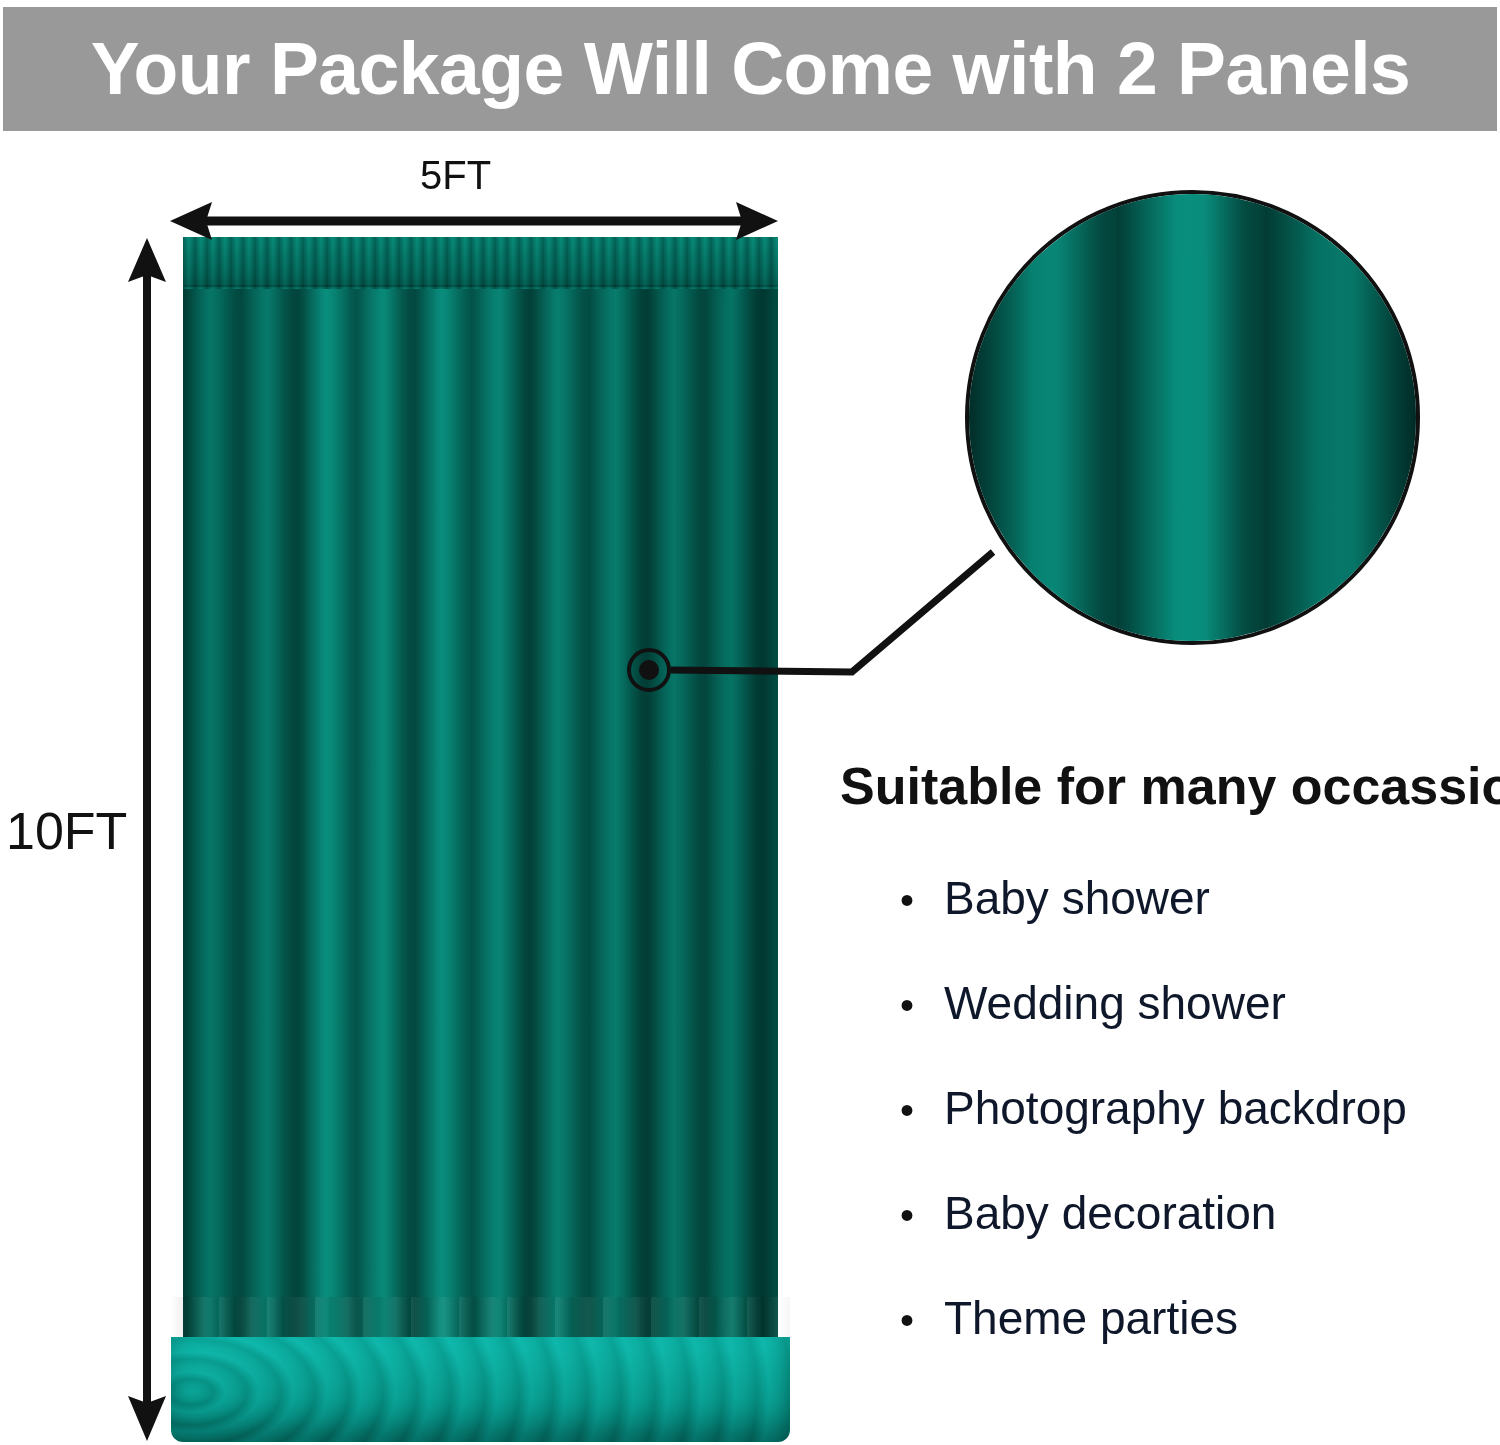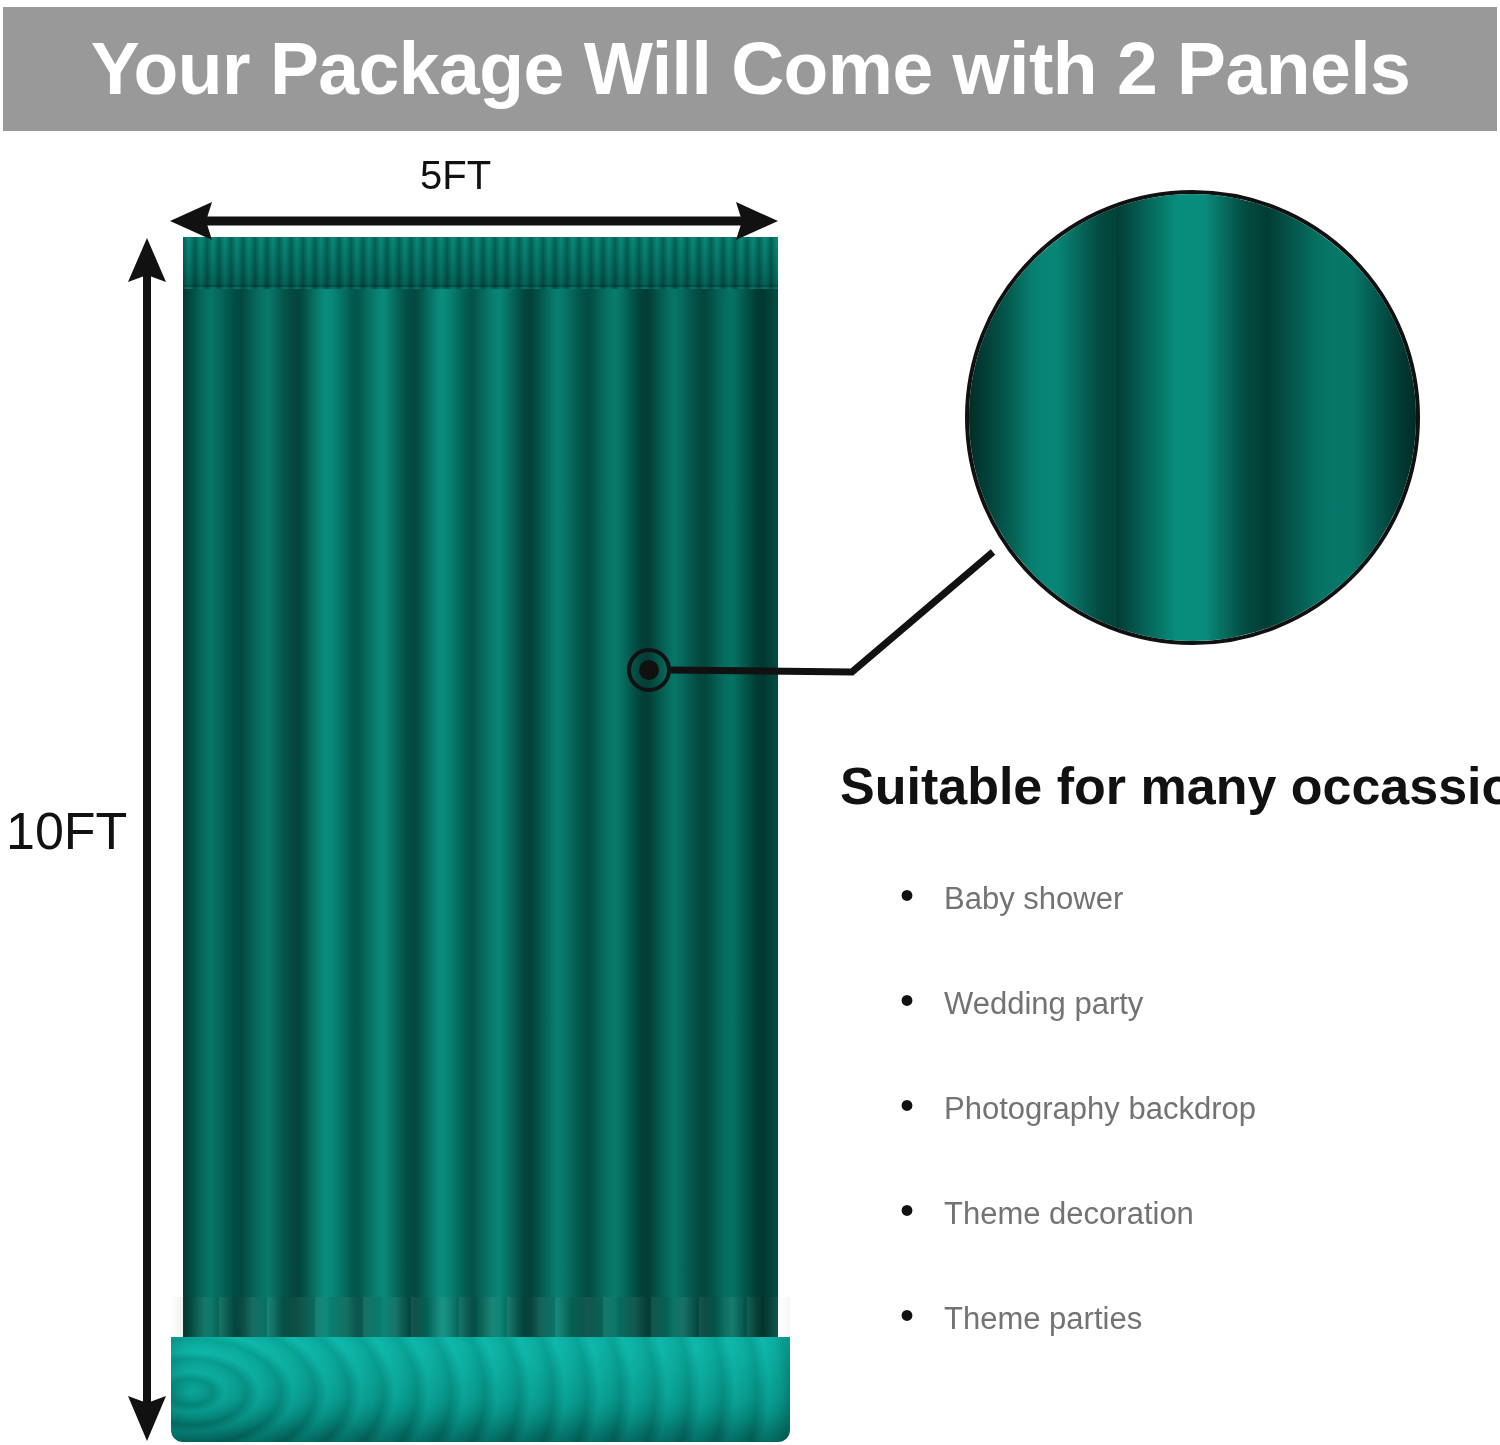--- a/index.html
+++ b/index.html
@@ -176,21 +176,21 @@
   .occ-item{
     display:flex;align-items:baseline;
     height:105px;
   }
   .occ-bullet{
     width:44px;
     font-size:40px;line-height:1;color:#111;flex:0 0 auto;
     text-align:left;
   }
   .occ-text{
-    font-size:31px;color:#737373;line-height:1;white-space:nowrap;
+    font-size:46px;color:#0f172a;line-height:1;white-space:nowrap;
   }
 </style>
 </head>
 <body>
 
 <div id="stage">
 
   <div class="banner">
     <div class="banner-text">Your Package Will Come with 2 Panels</div>
   </div>
@@ -237,29 +237,29 @@
 
   <div class="occ-heading">Suitable for many occassions:</div>
 
   <ul class="occ-list">
     <li class="occ-item">
       <span class="occ-bullet">•</span>
       <span class="occ-text">Baby shower</span>
     </li>
     <li class="occ-item">
       <span class="occ-bullet">•</span>
-      <span class="occ-text">Wedding party</span>
+      <span class="occ-text">Wedding shower</span>
     </li>
     <li class="occ-item">
       <span class="occ-bullet">•</span>
       <span class="occ-text">Photography backdrop</span>
     </li>
     <li class="occ-item">
       <span class="occ-bullet">•</span>
-      <span class="occ-text">Theme decoration</span>
+      <span class="occ-text">Baby decoration</span>
     </li>
     <li class="occ-item">
       <span class="occ-bullet">•</span>
       <span class="occ-text">Theme parties</span>
     </li>
   </ul>
 
 </div>
 
 </body></html>

